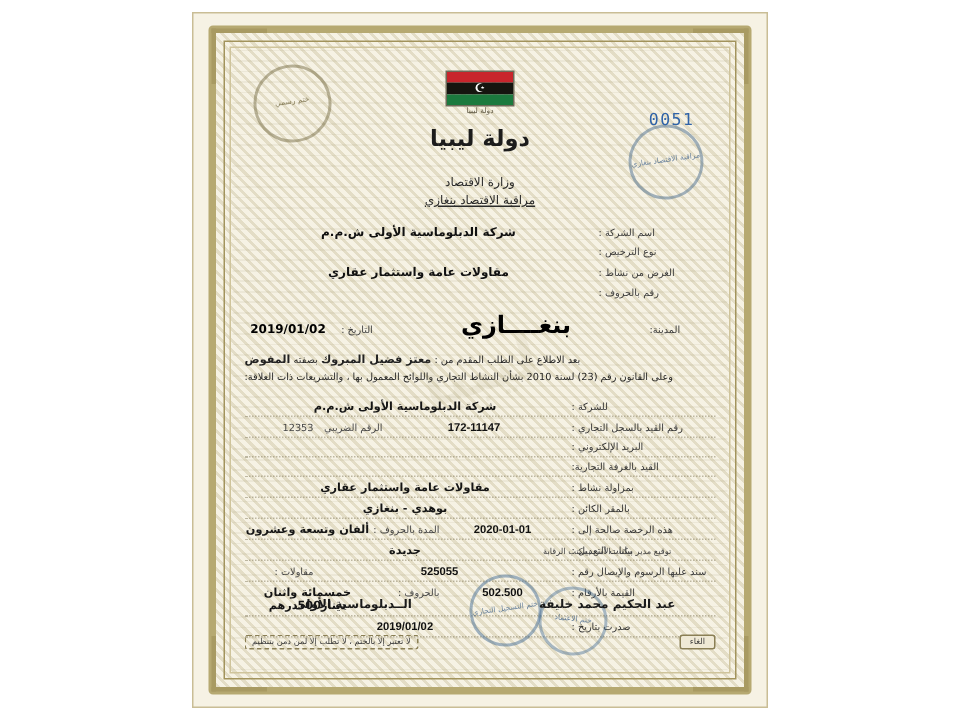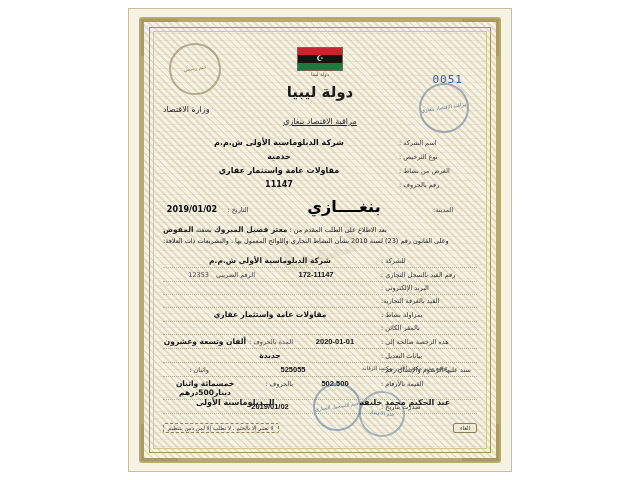--- a/index.html
+++ b/index.html
@@ -92,21 +92,21 @@
     font-family:"DejaVu Sans Mono", monospace;
     margin-top:16px;
   }
 
   
   .title{
     text-align:center;font-size:15px;font-weight:bold;color:#1c1c1c;
     margin-top:44px;direction:rtl;
   }
   .subtitle{
-    text-align:left;font-size:8px;color:#2a2a2a;margin-top:4px;direction:rtl;
+    text-align:center;font-size:8px;color:#2a2a2a;margin-top:16px;direction:rtl;
   }
   .subtitle2{
     text-align:center;font-size:8px;color:#2a2a2a;margin-top:3px;direction:rtl;
     text-decoration:underline;
   }
 
   
   .rows{margin-top:12px;direction:rtl;}
   .row{
     display:flex;align-items:baseline;justify-content:flex-start;
@@ -217,29 +217,27 @@
       <div class="subtitle">وزارة الاقتصاد</div>
       <div class="subtitle2">مراقبة الاقتصاد بنغازي</div>
 
       <div class="rows">
         <div class="row">
           <span class="lbl">اسم الشركة :</span>
           <span class="val">شركة الدبلوماسية الأولى  ش.م.م</span>
         </div>
         <div class="row">
           <span class="lbl">نوع الترخيص :</span>
-          <span class="val">خدمية</span>
         </div>
         <div class="row">
           <span class="lbl">الغرض من نشاط :</span>
           <span class="val">مقاولات عامة واستثمار عقاري</span>
         </div>
         <div class="row">
           <span class="lbl">رقم بالحروف :</span>
-          <span class="val num">11147</span>
         </div>
       </div>
 
       <div class="city-row">
         <span class="lbl">المدينة:</span>
         <span class="city">بنغــــازي</span>
         <span class="datelbl">التاريخ :</span>
         <span class="date">2019/01/02</span>
       </div>
 
@@ -277,38 +275,39 @@
           <span class="v"></span>
         </div>
 
         <div class="trow">
           <span class="k">بمزاولة نشاط :</span>
           <span class="v">مقاولات عامة واستثمار عقاري</span>
         </div>
 
         <div class="trow">
           <span class="k">بالمقر الكائن :</span>
+          <span class="v">بوهدي  -  بنغازي</span>
         </div>
 
         <div class="trow">
           <span class="k">هذه الرخصة صالحة إلى :</span>
           <span class="v num">2020-01-01</span>
           <span class="x">المدة بالحروف :</span>
           <span class="v">ألفان وتسعة وعشرون</span>
         </div>
 
         <div class="trow">
           <span class="k">بيانات التعديل :</span>
           <span class="v">جديدة</span>
         </div>
 
         <div class="trow">
           <span class="k">سند عليها الرسوم والإيصال رقم :</span>
           <span class="v num">525055</span>
-          <span class="x">واثنان :</span>
+          <span class="x">مقاولات :</span>
         </div>
 
         <div class="trow">
           <span class="k">القيمة بالأرقام :</span>
           <span class="v num">502.500</span>
           <span class="x">بالحروف :</span>
           <span class="v">خمسمائة واثنان دينار500درهم</span>
         </div>
 
         <div class="trow">

